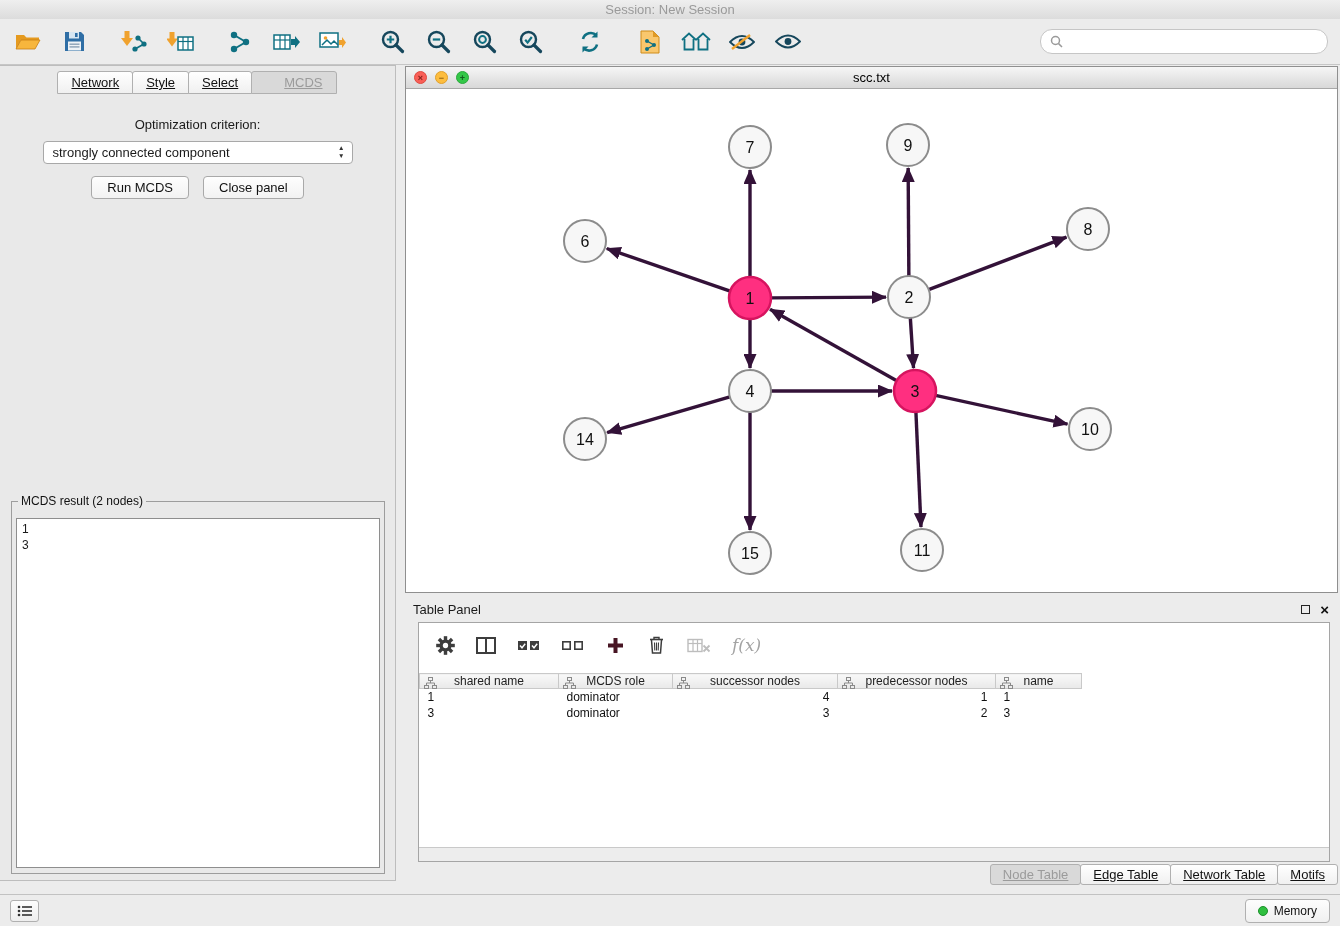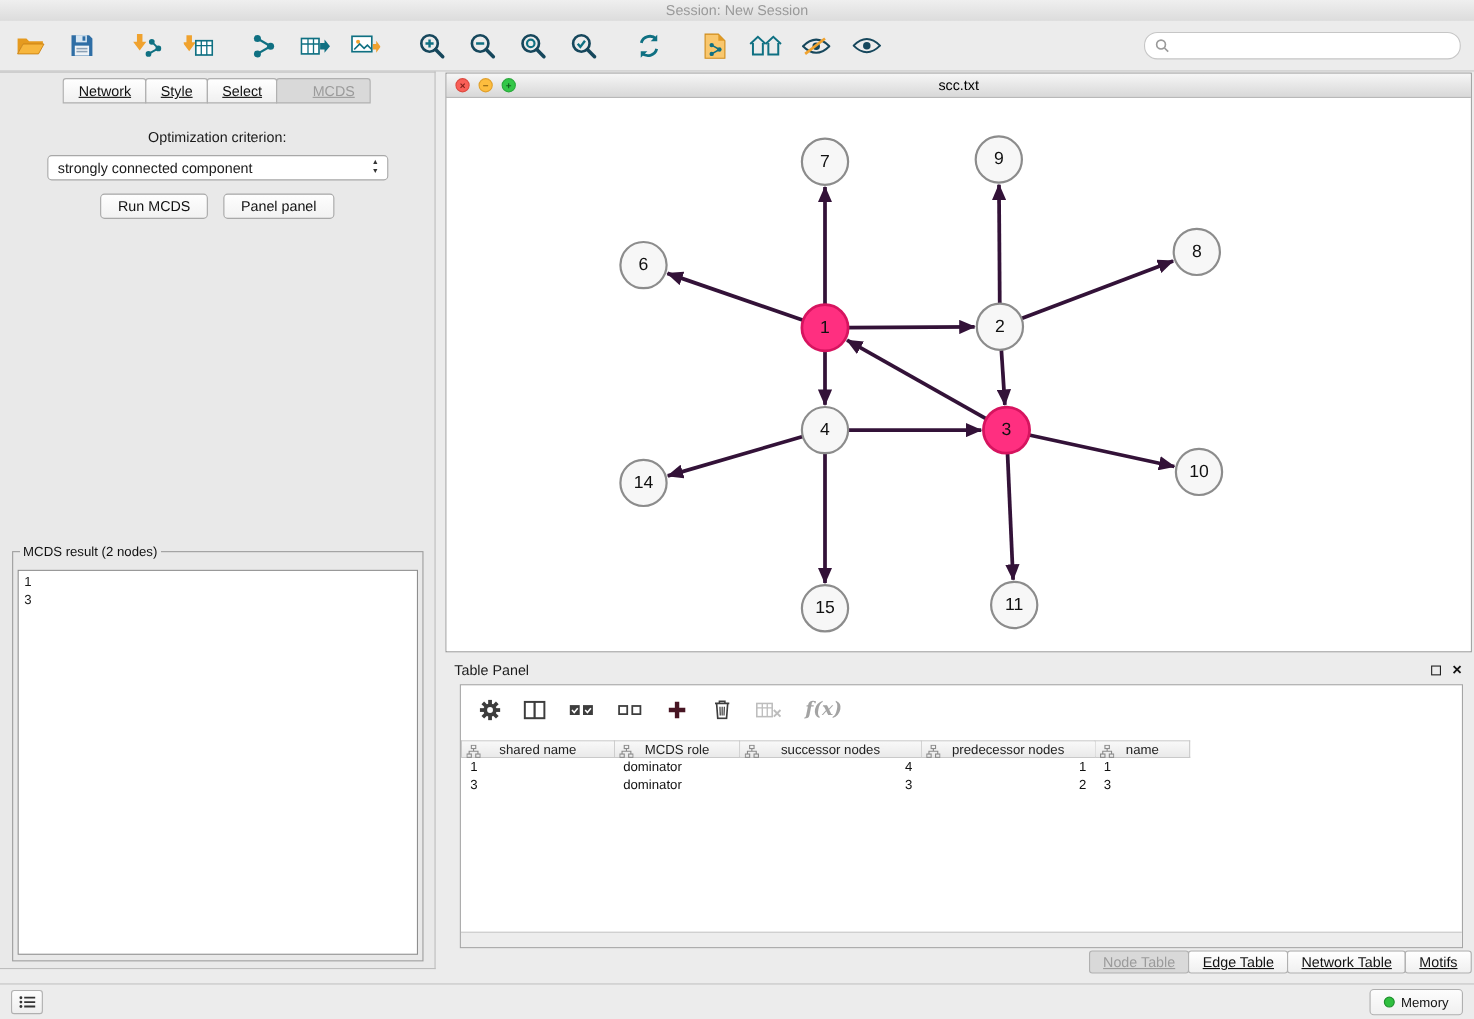--- a/index.html
+++ b/index.html
@@ -92,21 +92,21 @@
   .light.yellow { background:#fdbd3e; border:1px solid #e0a02c; color:#8f6312; }
   .light.green  { background:#33c748; border:1px solid #2aa93c; color:#135f1f; }
   .canvas { position:absolute; left:0; top:22px; right:0; bottom:0; background:#fff; }
   
   #table-panel { position:absolute; left:405px; top:597px; width:933px; height:291px; }
   .table-container {
     position:absolute; left:13px; right:8px; top:25px; height:240px;
     background:#fff; border:1px solid #a5a5a5; overflow:hidden;
   }
   .tbl-toolbar { height:44px; display:flex; align-items:center; gap:17px; padding-left:14px; }
-  .tt-btn { background:none; border:none; padding:2px; display:flex; align-items:center; justify-content:center; min-width:24px;font-weight:bold; }
+  .tt-btn { background:none; border:none; padding:2px; display:flex; align-items:center; justify-content:center; min-width:24px; }
   .fx { font-family:"DejaVu Serif", serif; font-style:italic; font-size:17px; color:#a3a3a3; }
   #node-table { border-collapse:collapse; table-layout:fixed; width:662px; margin-top:6px; }
   #node-table th {
     background:linear-gradient(#f8f8f8,#e9e9e9); border:1px solid #c9c9c9;
     height:15px; font-weight:normal; font-size:12px; position:relative;
     text-align:center; color:#222; padding:0;
   }
   .th-icon { position:absolute; left:4px; top:3px; }
   #node-table td { height:16px; font-size:12px; padding:0 8px; border:none; color:#111; }
   td.al-right { text-align:right; padding-right:14px; }
@@ -344,21 +344,21 @@
         <div class="tab">Select</div>
         <div class="tab active">MCDS</div>
       </div>
     <div class="opt-label">Optimization criterion:</div>
     <div class="dropdown">
       <span>strongly connected component</span>
       <span class="dd-arrows"></span>
     </div>
     <div class="btn-row">
       <button class="pbtn">Run MCDS</button>
-      <button class="pbtn">Panel panel</button>
+      <button class="pbtn">Close panel</button>
     </div>
     <fieldset id="mcds-result-group">
       <legend>MCDS result (2 nodes)</legend>
       <div class="result-box">1
 3</div>
     </fieldset>
   </div>
 
   <div id="network-window">
     <div class="win-titlebar">

